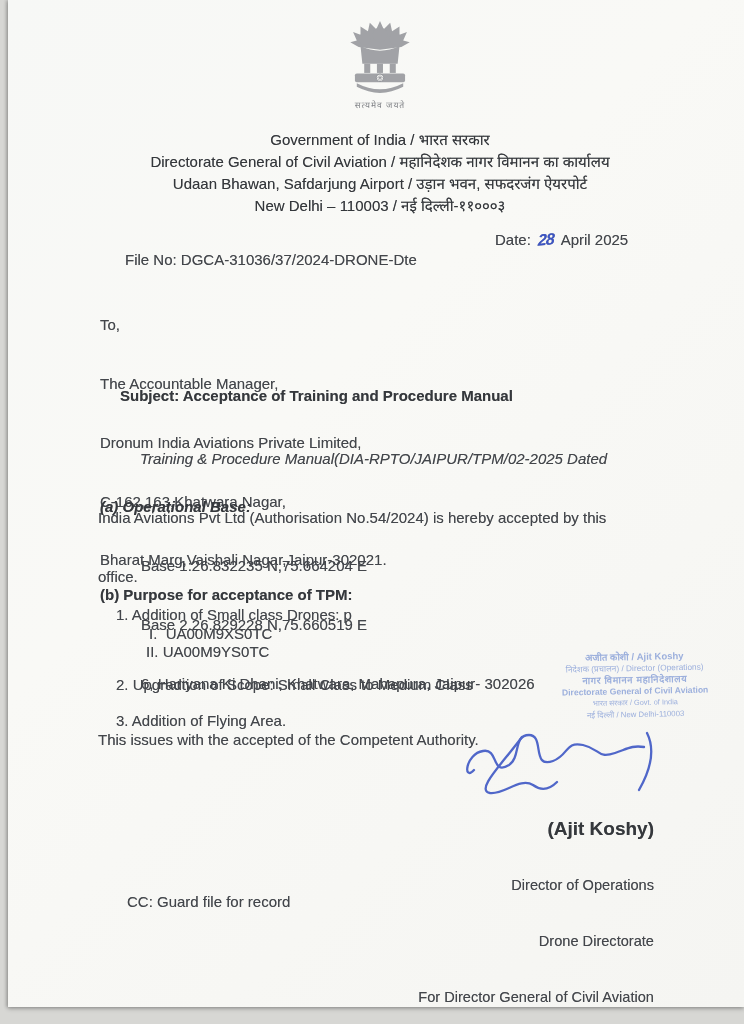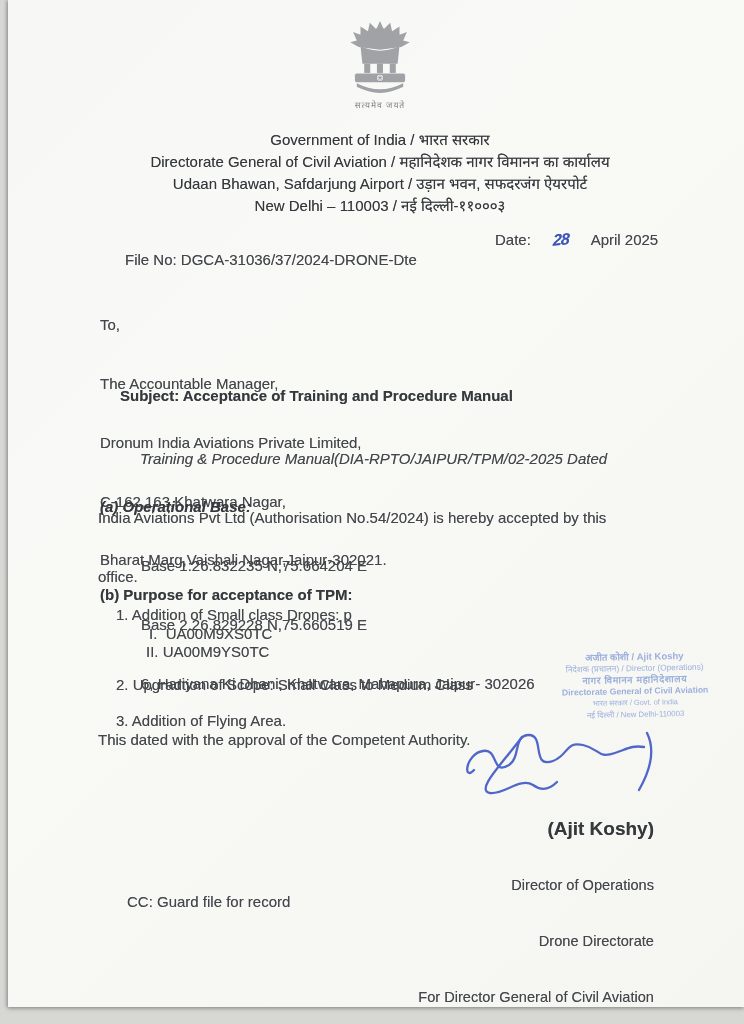--- a/index.html
+++ b/index.html
@@ -23,21 +23,21 @@
   .soft{text-shadow:0 0 .5px rgba(70,72,78,.55);}
   sup.th{font-size:10px;vertical-align:super;line-height:0;}
   
   .emblem-wrap{left:322px;top:20px;width:100px;height:78px;}
   .motto{left:312px;top:99px;width:120px;font-size:8.5px;color:#7e8085;letter-spacing:1px;}
   
   .letterhead{left:56px;top:129px;width:632px;line-height:22px;}
   .letterhead div{font-weight:400;color:#34373b;font-size:15px;}
   
   .file-row{left:92px;top:230px;width:560px;}
-  .date-group{position:absolute;left:395px;top:0;display:flex;gap:22px;align-items:baseline;}
+  .date-group{position:absolute;left:395px;top:0;display:flex;gap:7px;align-items:baseline;}
   .hand-date{
     color:#3c55c5;font-weight:700;font-style:italic;font-size:16px;
     transform:rotate(-6deg) skewX(-8deg);display:inline-block;letter-spacing:-1px;
   }
   
   .stamp{
     left:510px;top:651px;width:234px;text-align:center;color:#95aadb;
     transform:rotate(-1.2deg);opacity:.92;line-height:11.6px;
   }
   .stamp .s1{font-size:9.5px;font-weight:700;}
@@ -118,21 +118,21 @@
       <div>Base 2.26.829228 N,75.660519 E</div>
       <div>6, Hariyana Ki Dhani, Khatwara, Mahapura, Jaipur- 302026</div>
     </div>
 
     <div class="abs ink bold soft" style="left:92px;top:585px;">(b) Purpose for acceptance of TPM:</div>
     <div class="abs ink soft" style="left:108px;top:605px;">1. Addition of Small class Drones: p</div>
     <div class="abs ink soft" style="left:141px;top:624px;">I.  UA00M9XS0TC</div>
     <div class="abs ink soft" style="left:138px;top:642px;">II. UA00M9YS0TC</div>
     <div class="abs ink soft" style="left:108px;top:675px;">2. Upgradtion of Scope: Small Class to Medium Class</div>
     <div class="abs ink soft" style="left:108px;top:711px;">3. Addition of Flying Area.</div>
-    <div class="abs ink soft" style="left:90px;top:730px;">This dated with the approval of the Competent Authority.</div>
+    <div class="abs ink soft" style="left:90px;top:730px;">This issues with the accepted of the Competent Authority.</div>
 
     <div class="abs stamp">
       <div class="s1">अजीत कोशी / Ajit Koshy</div>
       <div class="s2">निदेशक (प्रचालन) / Director (Operations)</div>
       <div class="s3">नागर विमानन महानिदेशालय</div>
       <div class="s4">Directorate General of Civil Aviation</div>
       <div class="s5">भारत सरकार / Govt. of India</div>
       <div class="s6">नई दिल्ली / New Delhi-110003</div>
     </div>
 

